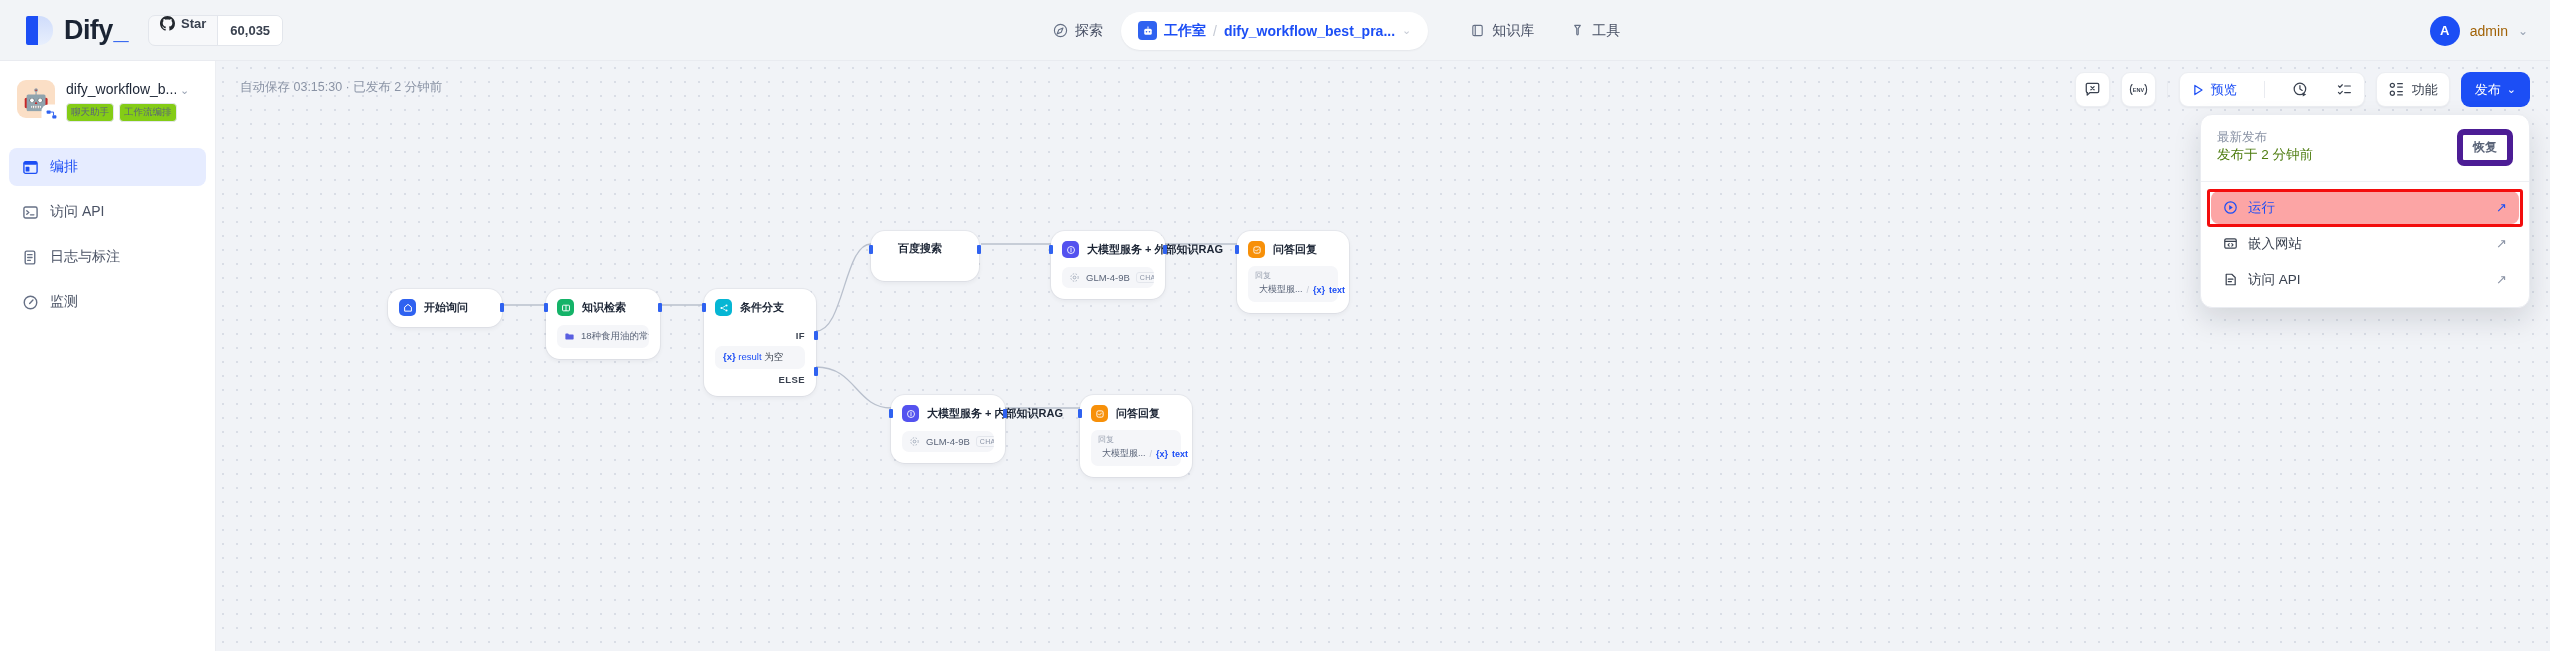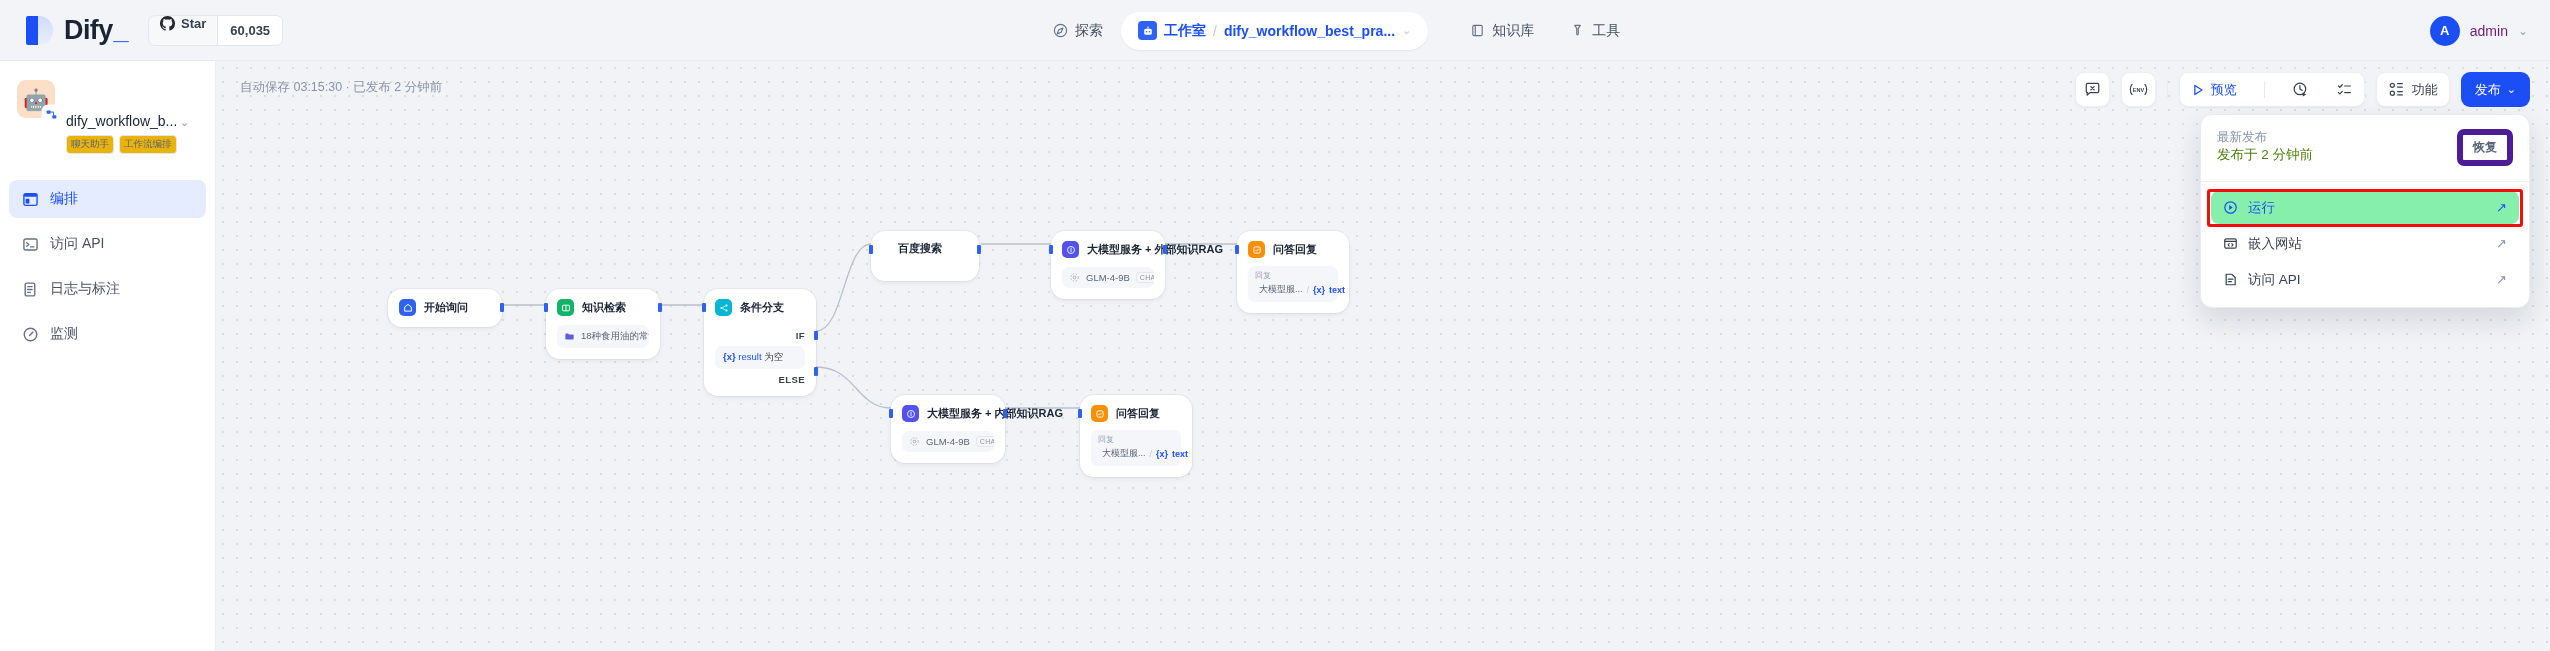--- a/index.html
+++ b/index.html
@@ -75,46 +75,46 @@
   }
 
   .user-area {
     position:absolute; right: 22px; top: 0; height: 61px;
     display:flex; align-items:center; gap:10px;
   }
   .avatar {
     width:30px;height:30px;border-radius:50%;background:#1c4ef5;color:#fff;
     display:flex;align-items:center;justify-content:center;font-size:13px;font-weight:700;
   }
-  .username { font-size:14px;color:#701a75; }
+  .username { font-size:14px;color:#a16207; }
 
   
   .sidebar {
     position:absolute; left:0; top:61px; width:216px; height:590px;
     background:#fff; border-right:1px solid #eceef2;
   }
   .app-head { display:flex; gap:11px; padding: 19px 0 0 17px; }
   .app-icon-wrap { position:relative; width:38px; height:38px; flex:0 0 38px; }
   .app-icon {
     width:38px;height:38px;border-radius:9px;background:#fbdfc6;
     display:flex;align-items:center;justify-content:center;font-size:21px;line-height:1;
   }
   .app-badge {
     position:absolute; right:-5px; bottom:-5px; width:17px;height:17px;border-radius:5px;
     background:#fff; box-shadow:0 0 0 1.5px #fff;
     display:flex;align-items:center;justify-content:center;
   }
   .app-meta { padding-top:1px; }
-  .app-title-row { display:flex; align-items:flex-end; gap:4px;margin-top:32px; }
+  .app-title-row { display:flex; align-items:flex-end; gap:4px; }
   .app-title { font-size:14px; color:#1b2434; font-weight:400; max-width:110px;
     overflow:hidden; white-space:nowrap; }
   .app-tags { display:flex; gap:5px; margin-top:6px; }
   .app-tag {
     font-size:9.5px; color:#5a6478; border:1px solid #e3e6ec;
-    border-radius:4px; padding:2px 4px; background:#eab308; white-space:nowrap;
+    border-radius:4px; padding:2px 4px; background:#84cc16; white-space:nowrap;
   }
 
   .menu { margin-top: 26px; padding: 0 9px; }
   .menu-item {
     display:flex; align-items:center; gap:11px;
     height:38px; padding-left:13px; border-radius:8px;
     font-size:14px; color:#4a5264; cursor:pointer; margin-bottom: 7px;
   }
   .menu-item.active { background:#e6ecff; color:#1c4ef5; font-weight:500; }
 
@@ -167,21 +167,21 @@
     margin-top:12px; height:33px; border-radius:8px; background:#1c4ef5; color:#fff;
     display:flex;align-items:center;justify-content:center;font-size:13.5px;cursor:pointer;
   }
   .pub-sep { height:1px;background:#eef0f4; }
   .pub-list { padding:9px 10px 11px 10px; display:flex;flex-direction:column;gap:3px; }
   .pub-item {
     height:33px;border-radius:8px;display:flex;align-items:center;
     padding:0 12px;font-size:13.5px;color:#39414f;cursor:pointer;
   }
   .pub-item .pi-label { flex:1; display:flex;align-items:center;gap:10px; }
-  .pub-item.hl { background:#86efac; color:#1c4ef5;gap:37px; }
+  .pub-item.hl { background:#fca5a5; color:#1c4ef5;gap:37px; }
   .hl-ring {
     position:absolute; left:6px; right:6px; height:38px;
     border:3px solid #f30d0d; border-radius:3px; pointer-events:none;
   }
   .arrow-out { color:#8a93a5; font-size:13px; }
   .pub-item.hl .arrow-out { color:#1c4ef5; }
 
   
   .node {
     position:absolute; background:#fff; border-radius:14px;

